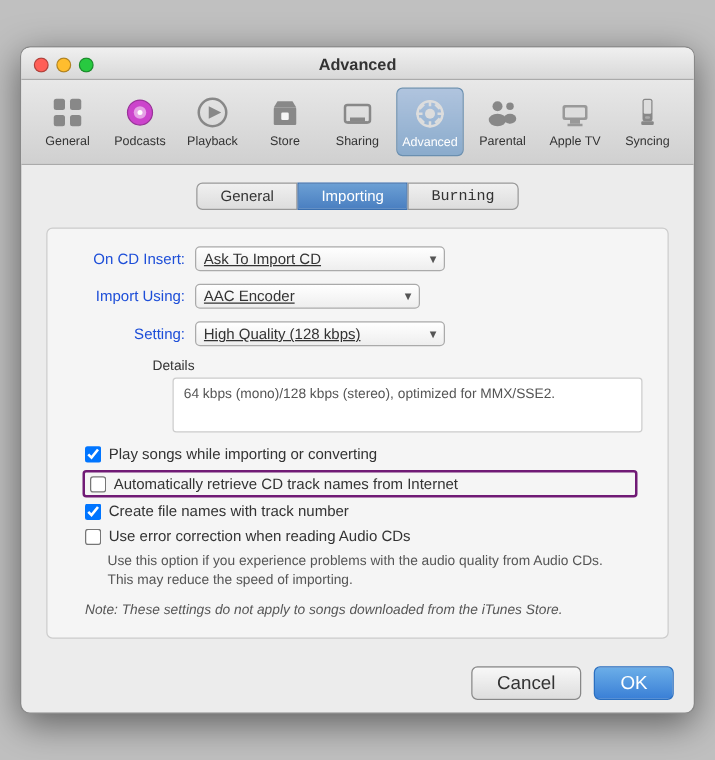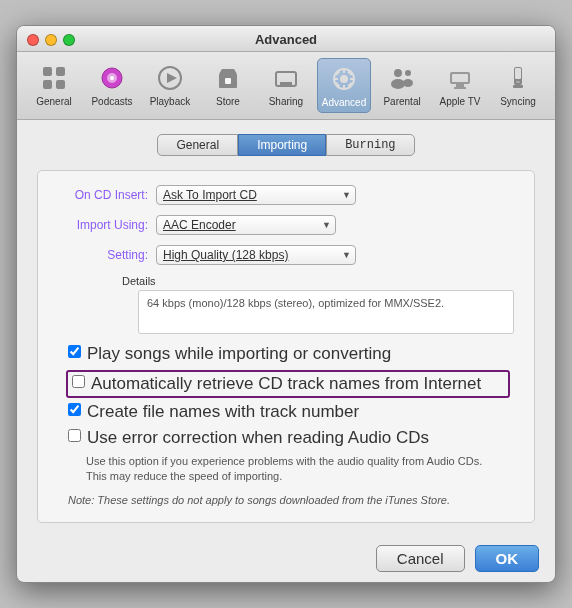--- a/index.html
+++ b/index.html
@@ -113,21 +113,21 @@
       padding: 14px 20px 14px;
     }
 
     .form-row {
       display: flex;
       align-items: center;
       margin-bottom: 10px;
     }
     .form-label {
       text-align: right;
-      color: #8b5cf6;
+      color: #1d4ed8;
       margin-right: 8px;
       white-space: nowrap;
     }
     .form-select {
       border: 1px solid #aaa;
       border-radius: 4px;
       background: linear-gradient(to bottom, #fff, #eee);
       padding: 2px 20px 2px 6px;
       font-size: 12px;
       color: #333;
@@ -178,21 +178,21 @@
       margin-bottom: 6px;
       padding-left: 10px;
     }
     .checkbox-row input[type=checkbox] {
       margin-right: 6px;
       margin-top: 1px;
       cursor: pointer;
     }
     .checkbox-label {
       color: #333;
-      font-size: 17px;
+      font-size: 12px;
     }
 
     .highlight-box {
       border: 2px solid #701a75;
       border-radius: 3px;
       padding: 2px 2px;
       margin-bottom: 4px;
       margin-left: 8px;
       margin-right: 4px;
     }
@@ -230,21 +230,21 @@
       border: 1px solid #888;
     }
     .btn-cancel {
       background: linear-gradient(to bottom, #f8f8f8, #ddd);
       color: #333;
     }
     .btn-ok {
       background: linear-gradient(to bottom, #6baee8, #3a7fd6);
       color: #fff;
       border-color: #2a6fc0;
-      font-weight: bold;
+      font-weight: normal;
       min-width: 60px;
       text-align: left;
     }
   </style>
 </head>
 <body>
 
 <div class="window">
   <div class="titlebar">
     <div class="titlebar-buttons">

